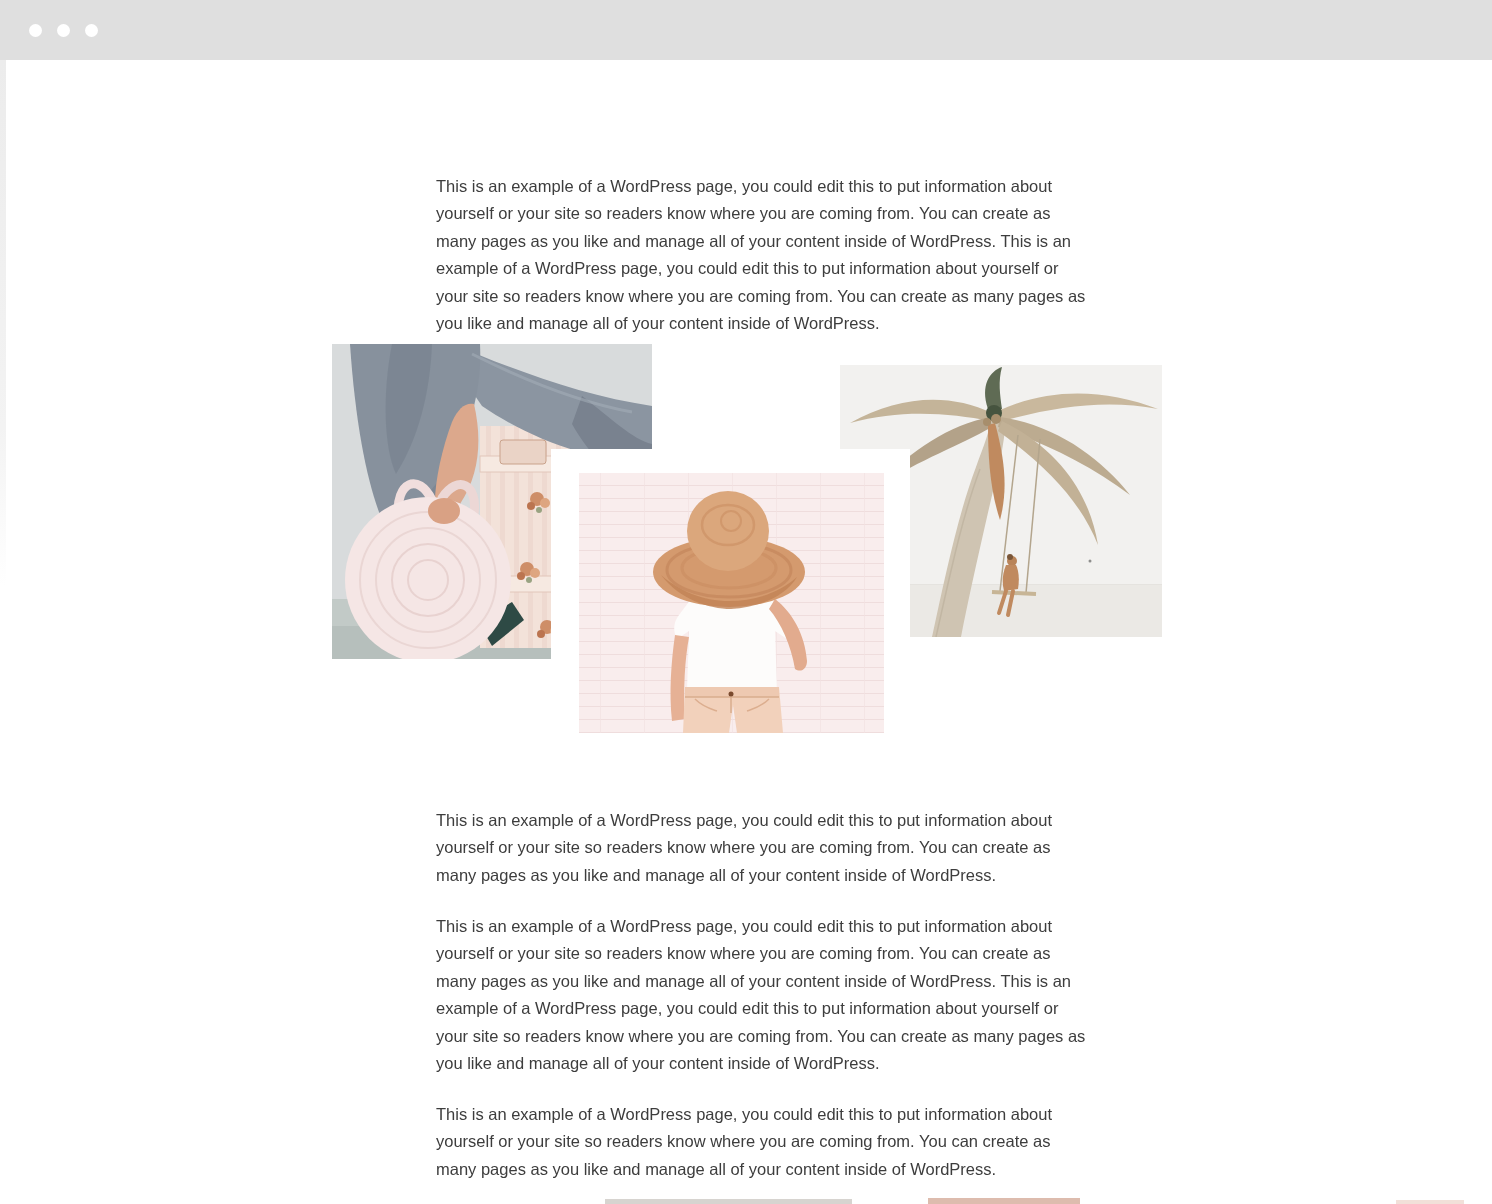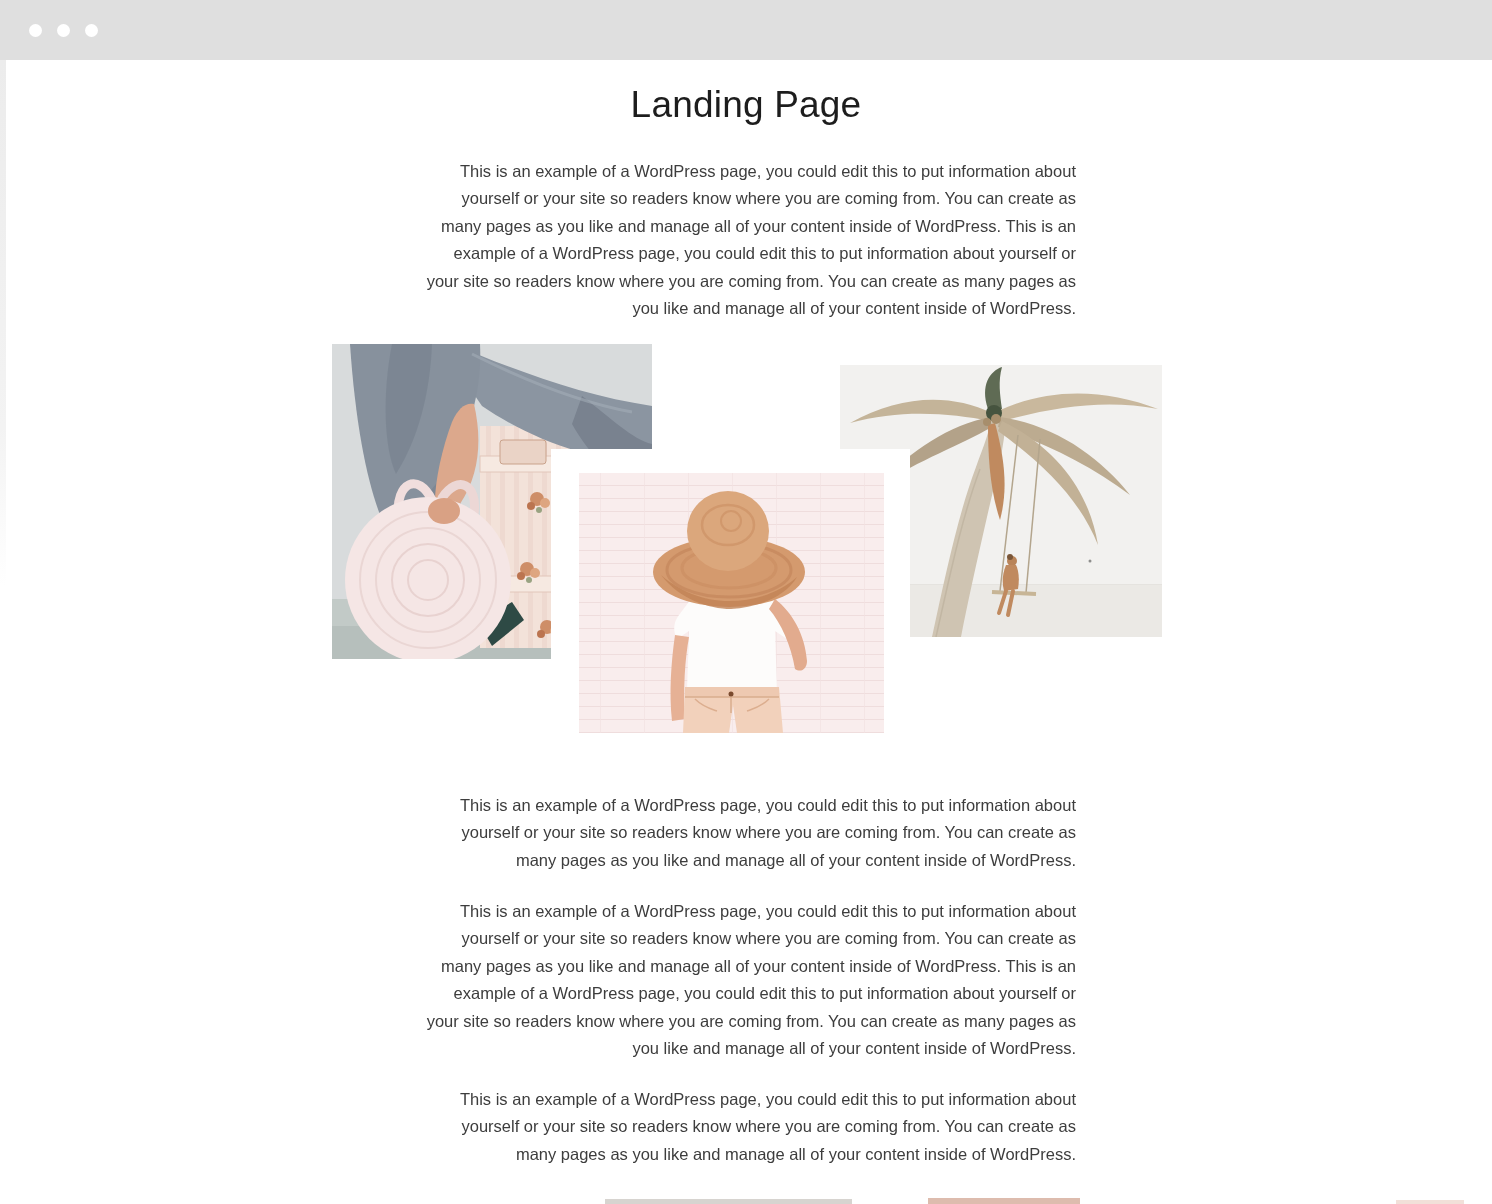--- a/index.html
+++ b/index.html
@@ -9,22 +9,22 @@
   }
   
   .titlebar{position:absolute;left:0;top:0;width:100%;height:60px;background:#dfdfdf;}
   .dots{position:absolute;left:29px;top:24px;display:flex;gap:15px;}
   .dot{width:13px;height:13px;border-radius:50%;background:#ffffff;}
   .edge-shade{position:absolute;left:0;top:60px;width:6px;height:525px;
     background:linear-gradient(180deg,#ececec 0%,#f3f3f3 70%,rgba(243,243,243,0) 100%);}
   
   .title{position:absolute;top:84px;left:0;width:100%;text-align:center;margin:0;
     font-size:37px;font-weight:500;color:#1d1d1d;letter-spacing:.2px;}
-  .para{position:absolute;left:421px;width:655px;margin:0;
-    font-size:16.5px;line-height:27.4px;color:#3d3d3d;text-align:right;}
+  .para{position:absolute;left:421px;width:655px;margin:15px;
+    font-size:16.5px;line-height:27.4px;color:#3d3d3d;}
   .p1{top:158px;}.p2{top:792px;}.p3{top:898px;}.p4{top:1086px;}
   
   .img-left{position:absolute;left:332px;top:344px;width:320px;height:315px;z-index:1;}
   .img-right{position:absolute;left:840px;top:365px;width:322px;height:272px;z-index:1;}
   .photo-card{position:absolute;left:551px;top:449px;width:359px;height:296px;background:#ffffff;z-index:2;}
   .photo-card svg{position:absolute;left:28px;top:24px;}
   .img-left svg,.img-right svg{display:block;}
   
   .peek{position:absolute;bottom:0;}
   .peek-a{left:605px;width:247px;height:5px;background:#d7d4d0;}
@@ -39,21 +39,20 @@
   <div class="titlebar">
     <div class="dots">
       <span class="dot"></span>
       <span class="dot"></span>
       <span class="dot"></span>
     </div>
   </div>
 
   <div class="edge-shade"></div>
 
-  <h1 class="title">Landing Page</h1>
 
   <p class="para p1">This is an example of a WordPress page, you could edit this to put information about yourself or your site so readers know where you are coming from. You can create as many pages as you like and manage all of your content inside of WordPress. This is an example of a WordPress page, you could edit this to put information about yourself or your site so readers know where you are coming from. You can create as many pages as you like and manage all of your content inside of WordPress.</p>
 
   <div class="img-left" role="img" aria-label="Person in gray jeans sitting on a floral vintage suitcase holding a round blush rattan handbag">
     <svg viewBox="0 0 320 315" width="320" height="315" preserveAspectRatio="none">
       <defs>
         <pattern id="stripes" width="14" height="10" patternUnits="userSpaceOnUse">
           <rect width="5" height="10" fill="#e9d1c8"></rect>
         </pattern>
       </defs>

